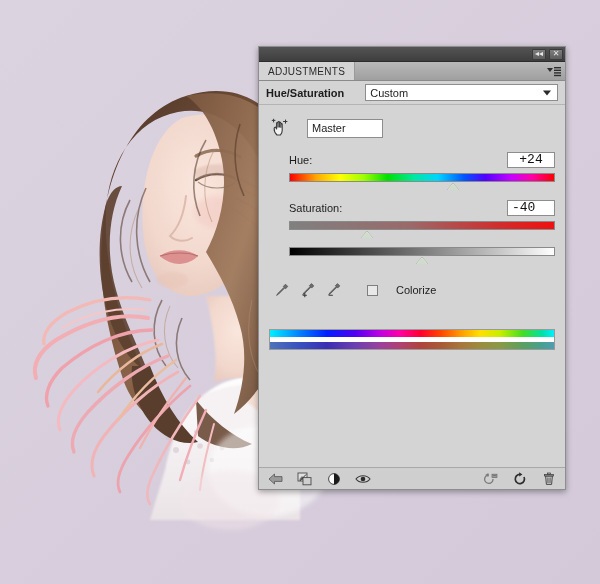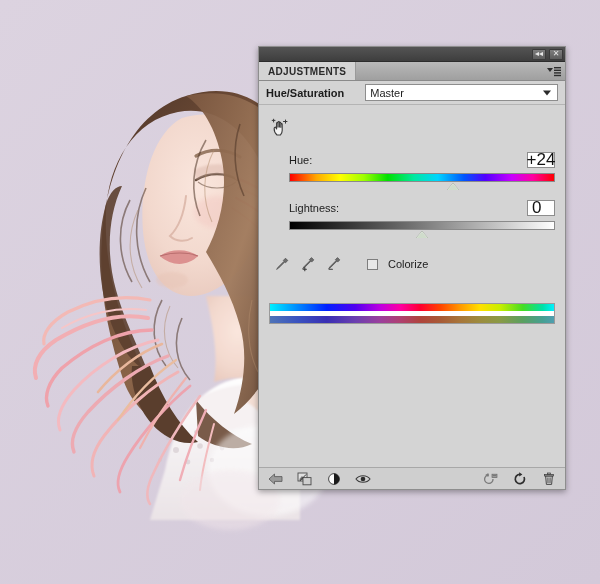--- a/index.html
+++ b/index.html
@@ -46,21 +46,21 @@
   .tabrow {
     height:19px; display:flex; align-items:stretch;
     background:linear-gradient(#b9b9b9,#9f9f9f);
     border-bottom:1px solid #8a8a8a;
     position:relative;
   }
   .tab-active {
     background:#d4d4d4;
     padding:0 9px;
     display:flex; align-items:center;
-    font-size:10px; font-weight:bold; letter-spacing:.3px;
+    font-size:10px; font-weight:normal; letter-spacing:.3px;
     color:#2a2a2a;
     border-right:1px solid #9a9a9a;
   }
   .tabfill { flex:1; }
   .panel-menu {
     width:22px; display:flex; align-items:center; justify-content:center;
   }
   .panel-menu svg { display:block; }
 
   
@@ -90,22 +90,22 @@
   .combo-small {
     width:76px; height:19px; background:#fff; border:1px solid #8d8d8d;
     display:flex; align-items:center; padding:0 4px; font-size:11px; position:relative;
   }
 
   
   .slider-block { margin-top:10px;margin-left:20px; }
   .slider-head { display:flex; align-items:center; justify-content:space-between; height:17px; }
   .slider-label { font-size:11px; }
   .valuebox {
-    width:28px; height:16px; background:#fff; border:1px solid #8d8d8d;
-    font-size:17px; display:flex; align-items:center; padding:0 4px; color:#111;
+    width:48px; height:16px; background:#fff; border:1px solid #8d8d8d;
+    font-size:13px; display:flex; align-items:center; padding:0 4px; color:#111;font-family:Liberation Mono, monospace;
   }
   .valuebox.center { justify-content:center; padding:0; }
   .track-wrap { position:relative; margin-top:5px; height:16px; }
   .track { height:9px; border:1px solid #8a8a8a; }
   .track.hue {
     background:linear-gradient(to right,
       #ff0000 0%, #ffa800 10%, #ffff00 19%, #9dff00 28%,
       #00e000 37%, #00e8a0 47%, #00d4ff 56%, #0055ff 66%,
       #5200ff 74%, #c800ff 84%, #ff00a0 92%, #ff0000 100%);
   }
@@ -124,21 +124,21 @@
   }
   .thumb::after{
     content:""; position:absolute; left:-5px; top:1px;
     width:0;height:0;border-left:5px solid transparent;border-right:5px solid transparent;
     border-bottom:6px solid #cfdccb;
   }
 
   
   .droprow { display:flex; align-items:center; margin-top:16px; height:22px; }
   .drop { width:26px; height:22px; display:flex; align-items:center; justify-content:center; }
-  .colorize { display:flex; align-items:center; gap:10px; margin-left:20px; font-size:11px; }
+  .colorize { display:flex; align-items:center; gap:18px; margin-left:20px; font-size:11px; }
   .chk { width:11px; height:11px; background:#e8e8e8; border:1px solid #7e7e7e; }
 
   
   .spectrum { margin-top:28px; }
   .specbar { height:8px; border:1px solid #9a9a9a; }
   .specbar.top {
     background:linear-gradient(to right,
       #00f0ff 0%, #0090ff 9%, #0020ff 20%, #5000f0 30%,
       #c000e0 39%, #ff00a0 46%, #ff0030 53%, #ff4400 60%,
       #ff9900 67%, #ffe000 74%, #c8ee00 81%, #44dd22 89%, #00e0a8 96%, #00f0ff 100%);
@@ -326,58 +326,68 @@
         <rect x="7" y="3.6" width="7" height="1.4" fill="#2d2d2d"></rect>
         <rect x="7" y="6.2" width="7" height="1.4" fill="#2d2d2d"></rect>
         <rect x="7" y="8.8" width="7" height="1.4" fill="#2d2d2d"></rect>
       </svg>
     </div>
   </div>
 
   <div class="presetrow">
     <div class="preset-label">Hue/Saturation</div>
     <div class="combo">
-      <span>Master</span>
+      <span>Custom</span>
       <span class="caret"></span>
     </div>
   </div>
 
   <div class="body">
 
     <div class="masterrow">
       <div class="handicon">
         <svg width="20" height="20" viewBox="0 0 20 20">
           <g fill="none" stroke="#3a3a3a" stroke-width="1.1">
             <path d="M7 17 C4.5 14.5 4 12 4.2 10.2 C4.4 9 5.6 8.8 6 9.8 L6.6 11.2 L6.6 5.2 C6.6 4.2 8 4.2 8 5.2 L8 9.6 L8 4.2 C8 3.2 9.4 3.2 9.4 4.2 L9.4 9.6 L9.4 5 C9.4 4 10.8 4 10.8 5 L10.8 9.8 L10.8 6.4 C10.8 5.4 12.2 5.4 12.2 6.4 L12.2 12.6 C12.2 15 11 16.2 10.4 17 Z" fill="#f2f2f2"></path>
           </g>
           <g stroke="#3a3a3a" stroke-width="1" fill="none" stroke-linecap="round">
             <path d="M13.5 3.5 L17 3.5 M15.5 2 L15.5 5.2"></path>
             <path d="M2.2 2.4 L5 2.4 M3.6 1.2 L3.6 4"></path>
           </g>
         </svg>
       </div>
+      <div class="combo-small">
+        <span>Master</span>
+        <span class="caret"></span>
+      </div>
     </div>
 
     <div class="slider-block">
       <div class="slider-head">
         <span class="slider-label">Hue:</span>
         <span class="valuebox center">+24</span>
       </div>
       <div class="track-wrap">
         <div class="track hue"></div>
         <div class="thumb" style="left:61.8%"></div>
       </div>
     </div>
 
-
     <div class="slider-block">
       <div class="slider-head">
-        <span class="slider-label">Lightness:</span>
-        <span class="valuebox">0</span>
-      </div>
+        <span class="slider-label">Saturation:</span>
+        <span class="valuebox">-40</span>
+      </div>
+      <div class="track-wrap">
+        <div class="track sat"></div>
+        <div class="thumb" style="left:29.5%"></div>
+      </div>
+    </div>
+
+    <div class="slider-block">
       <div class="track-wrap">
         <div class="track light"></div>
         <div class="thumb" style="left:50%"></div>
       </div>
     </div>
 
     <div class="droprow">
       <div class="drop">
         <svg width="16" height="16" viewBox="0 0 16 16">
           <path d="M11.5 2.2 L13.8 4.5 L11.6 6.7 L10.8 5.9 L4.6 12.1 L2.6 13.4 L3.9 11.4 L10.1 5.2 L9.3 4.4 Z" fill="#6e6e6e" stroke="#4a4a4a" stroke-width="0.7"></path>

